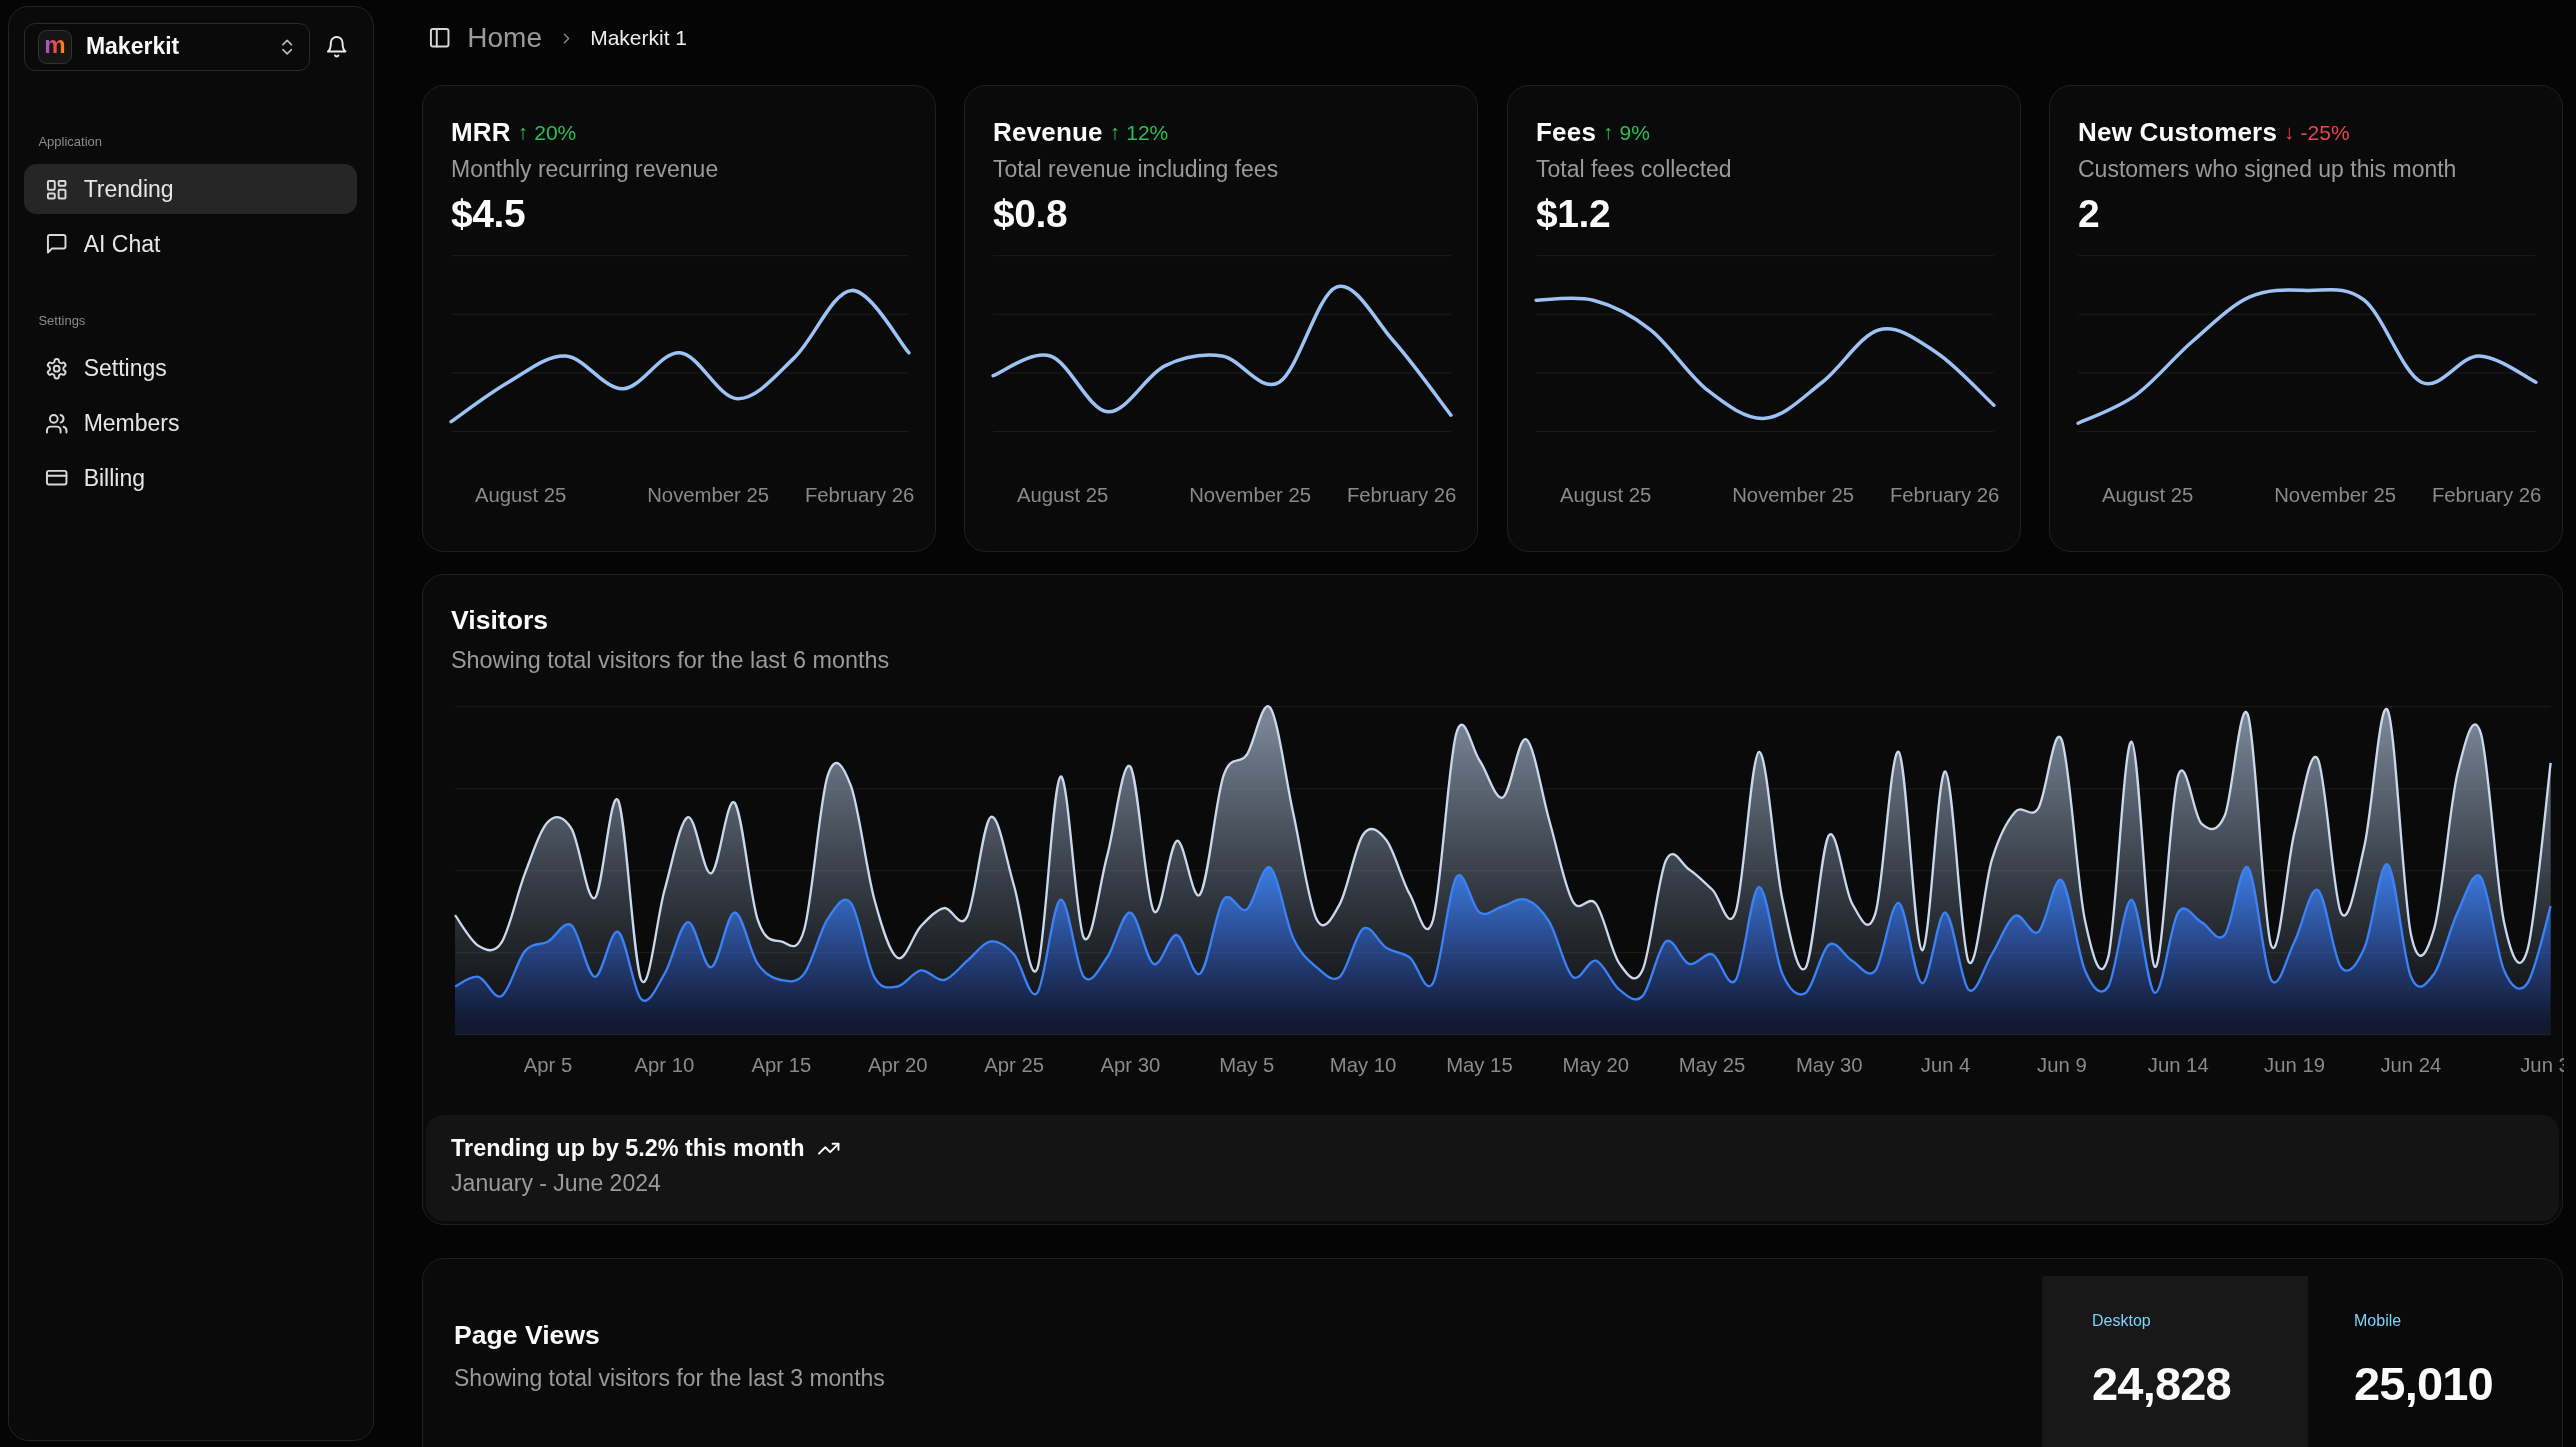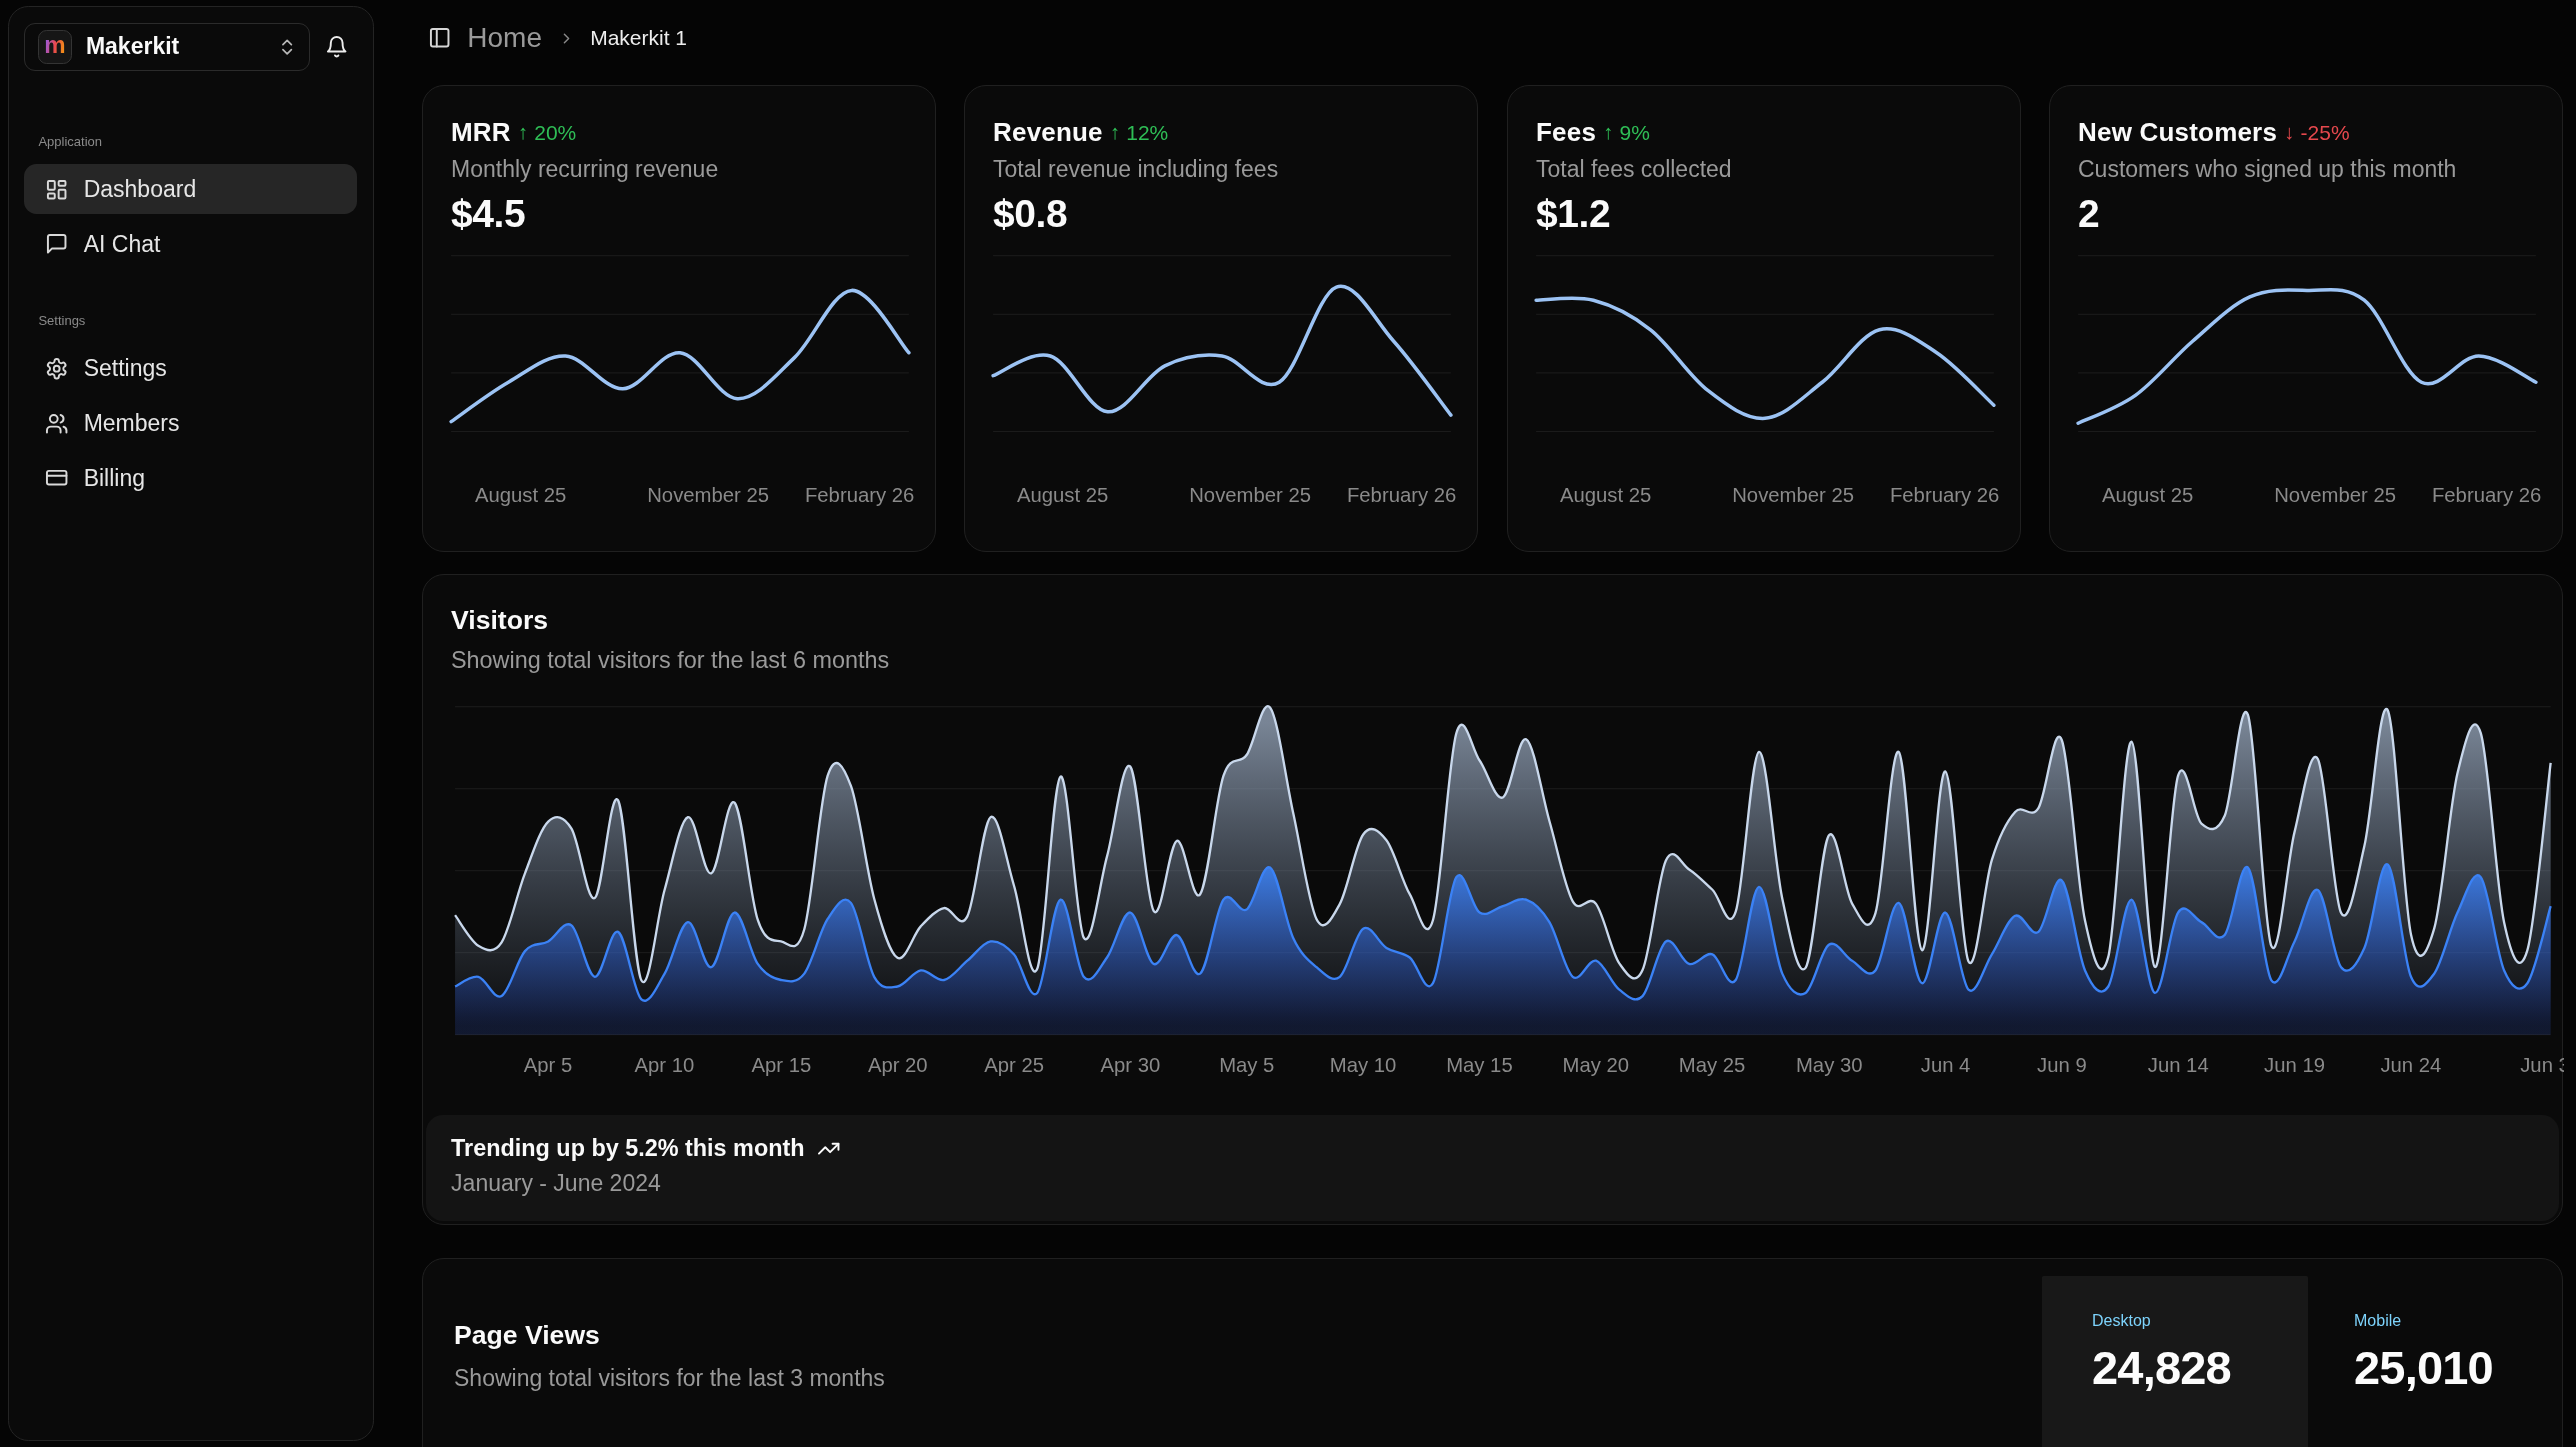--- a/index.html
+++ b/index.html
@@ -88,21 +88,21 @@
   .pcard-title { position:absolute; left:31px; top:61px; font-size:26.6px; font-weight:600; }
   .pcard-sub { position:absolute; left:31px; top:106px; font-size:23px; color:#9a9a9a; }
   .pv-toggle {
     position:absolute; top:17px; width:266px; height:234px; padding:36px 0 0 50px;
     cursor:pointer; background:transparent; border-radius:1.6px;
   }
   .pv-toggle.active { background:#181818; }
   .pv-toggle.desktop { left:1619px; }
   .pv-toggle.mobile { left:1884px; width:258px; padding-left:47px; }
   .pv-label { font-size:16px; color:#7dd3fc; }
-  .pv-value { margin-top:10px; font-size:47px; font-weight:700; letter-spacing:-0.8px; color:#fcfcfc; }
+  .pv-value { margin-top:26px; font-size:47px; font-weight:700; letter-spacing:-0.8px; color:#fcfcfc; }
 
   .axis-tick { font-size:26px; fill:#8a8a8a; }
   .gridline { stroke:#232323; stroke-width:1; }
 </style>
 </head>
 <body>
 
 <div class="root">
 
   <aside class="sidebar">
@@ -126,21 +126,21 @@
     </div>
 
     <div class="nav-section-label">Application</div>
     <div class="nav-item active">
       <svg class="icon" width="23.4" height="23.4" viewBox="0 0 24 24">
           <rect width="7" height="9" x="3" y="3" rx="1"></rect>
           <rect width="7" height="5" x="14" y="3" rx="1"></rect>
           <rect width="7" height="9" x="14" y="12" rx="1"></rect>
           <rect width="7" height="5" x="3" y="16" rx="1"></rect>
         </svg>
-      <span>Dashboard</span>
+      <span>Trending</span>
     </div>
     <div class="nav-item">
       <svg class="icon" width="23.4" height="23.4" viewBox="0 0 24 24">
           <path d="M21 15a2 2 0 0 1-2 2H7l-4 4V5a2 2 0 0 1 2-2h14a2 2 0 0 1 2 2z"></path>
         </svg>
       <span>AI Chat</span>
     </div>
 
     <div class="nav-section-label second">Settings</div>
     <div class="nav-item">

